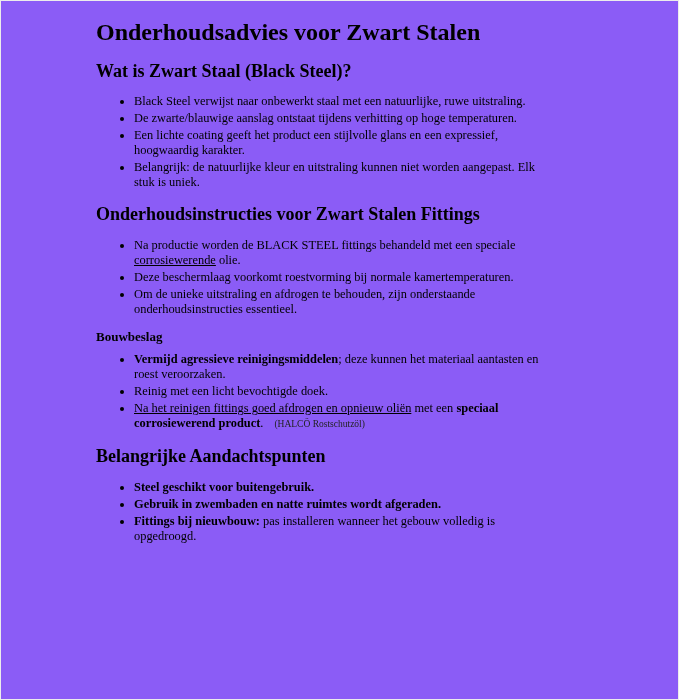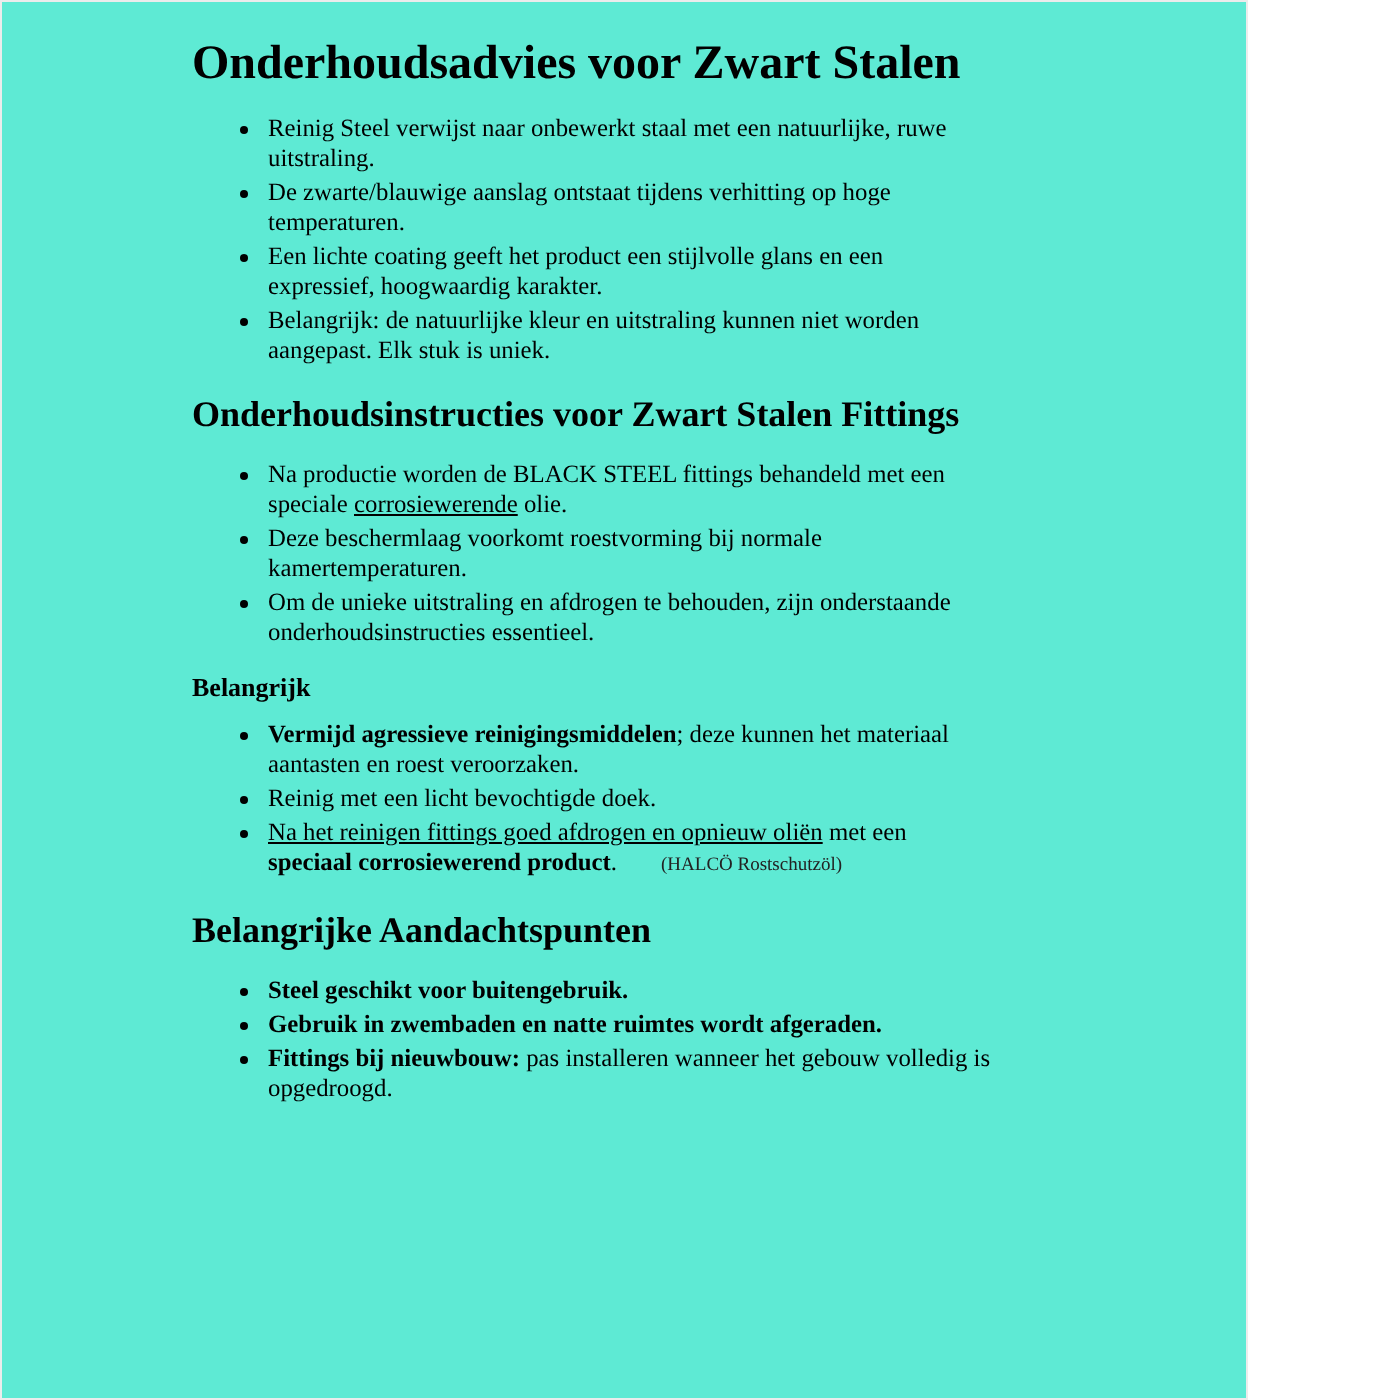--- a/index.html
+++ b/index.html
@@ -2,24 +2,24 @@
 <html><head>
 <meta charset="utf-8">
 <style>
   html, body {
     margin: 0;
     padding: 0;
     background: #ffffff;
   }
   .page {
     position: relative;
-    width: 624px;
+    width: 679px;
     height: 700px;
     box-sizing: border-box;
-    background: #5eead4;
+    background: #8b5cf6;
     border: 1px solid #ececec;
     padding: 16px 128px 16px 95px;
     overflow: hidden;
     font-family: "Liberation Serif", "DejaVu Serif", serif;
     color: #000000;
   }
   h1 {
     font-size: 24px;
     font-weight: bold;
     line-height: 1.15;
@@ -46,48 +46,49 @@
   ul.bl li {
     font-size: 12.4px;
     line-height: 15px;
     margin-bottom: 2px;
   }
   .u { text-decoration: underline; }
   b, .bold { font-weight: bold; }
   .note {
     font-size: 9.5px;
     color: #222222;
-    margin-left: 22px;
+    margin-left: 11px;
     white-space: nowrap;
   }
 </style>
 </head>
 <body>
 
 <div class="page">
 
   <h1>
     <span class="tline">Onderhoudsadvies voor Zwart Stalen</span>
   </h1>
 
+  <h2>Wat is Zwart Staal (Black Steel)?</h2>
   <ul class="bl">
-    <li>Reinig Steel verwijst naar onbewerkt staal met een natuurlijke, ruwe uitstraling.</li>
+    <li>Black Steel verwijst naar onbewerkt staal met een natuurlijke, ruwe uitstraling.</li>
     <li>De zwarte/blauwige aanslag ontstaat tijdens verhitting op hoge temperaturen.</li>
     <li>Een lichte coating geeft het product een stijlvolle glans en een expressief, hoogwaardig karakter.</li>
     <li>Belangrijk: de natuurlijke kleur en uitstraling kunnen niet worden aangepast. Elk stuk is uniek.</li>
   </ul>
 
   <h2>Onderhoudsinstructies voor Zwart Stalen Fittings</h2>
   <ul class="bl">
     <li><span>Na productie worden de BLACK STEEL fittings behandeld met een speciale </span><span class="u">corrosiewerende</span><span> olie.</span></li>
     <li>Deze beschermlaag voorkomt roestvorming bij normale kamertemperaturen.</li>
     <li>Om de unieke uitstraling en afdrogen te behouden, zijn onderstaande onderhoudsinstructies essentieel.</li>
   </ul>
 
-  <h3>Belangrijk</h3>
+  <h3>Bouwbeslag</h3>
   <ul class="bl">
     <li><b>Vermijd agressieve reinigingsmiddelen</b><span>; deze kunnen het materiaal aantasten en roest veroorzaken.</span></li>
     <li>Reinig met een licht bevochtigde doek.</li>
     <li><span class="u">Na het reinigen fittings goed afdrogen en opnieuw oliën</span><span> met een </span><b>speciaal corrosiewerend product</b><span>.</span><span class="note">(HALCÖ Rostschutzöl)</span></li>
   </ul>
 
 
   <h2>Belangrijke Aandachtspunten</h2>
   <ul class="bl">
     <li><b>Steel geschikt voor buitengebruik.</b></li>

